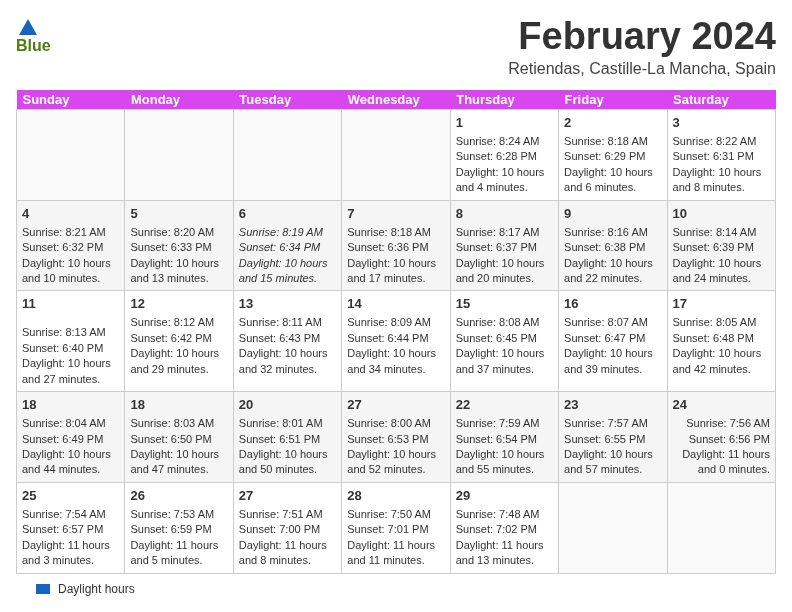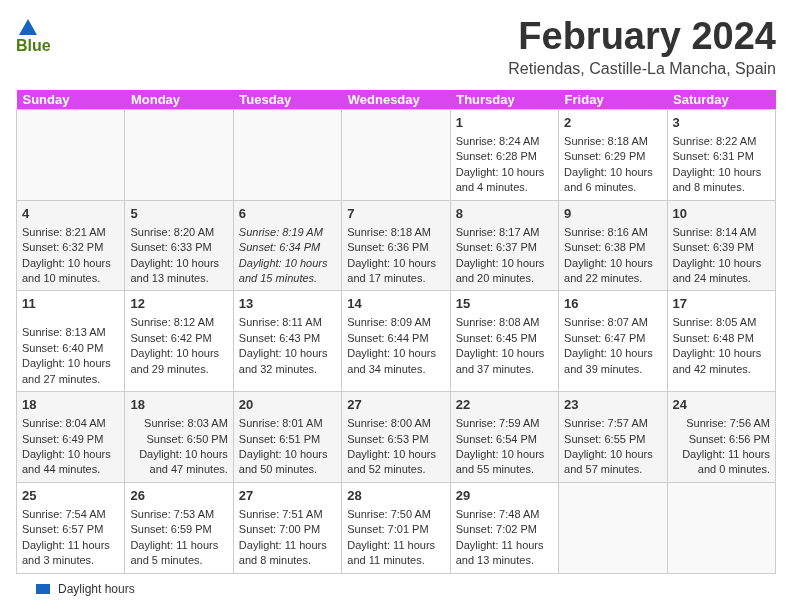--- a/index.html
+++ b/index.html
@@ -246,21 +246,21 @@
       </tr>
       <tr>
         <td>
           <span class="day-num">18</span>
           <div class="day-info" style="white-space: pre-line;">Sunrise: 8:04 AM
 Sunset: 6:49 PM
 Daylight: 10 hours and 44 minutes.</div>
         </td>
         <td>
           <span class="day-num">18</span>
-          <div class="day-info" style="white-space: pre-line; text-align: right;">Sunrise: 8:03 AM
+          <div class="day-info" style="white-space: pre-line;">Sunrise: 8:03 AM
 Sunset: 6:50 PM
 Daylight: 10 hours and 47 minutes.</div>
         </td>
         <td>
           <span class="day-num">20</span>
           <div class="day-info" style="white-space: pre-line;">Sunrise: 8:01 AM
 Sunset: 6:51 PM
 Daylight: 10 hours and 50 minutes.</div>
         </td>
         <td>

